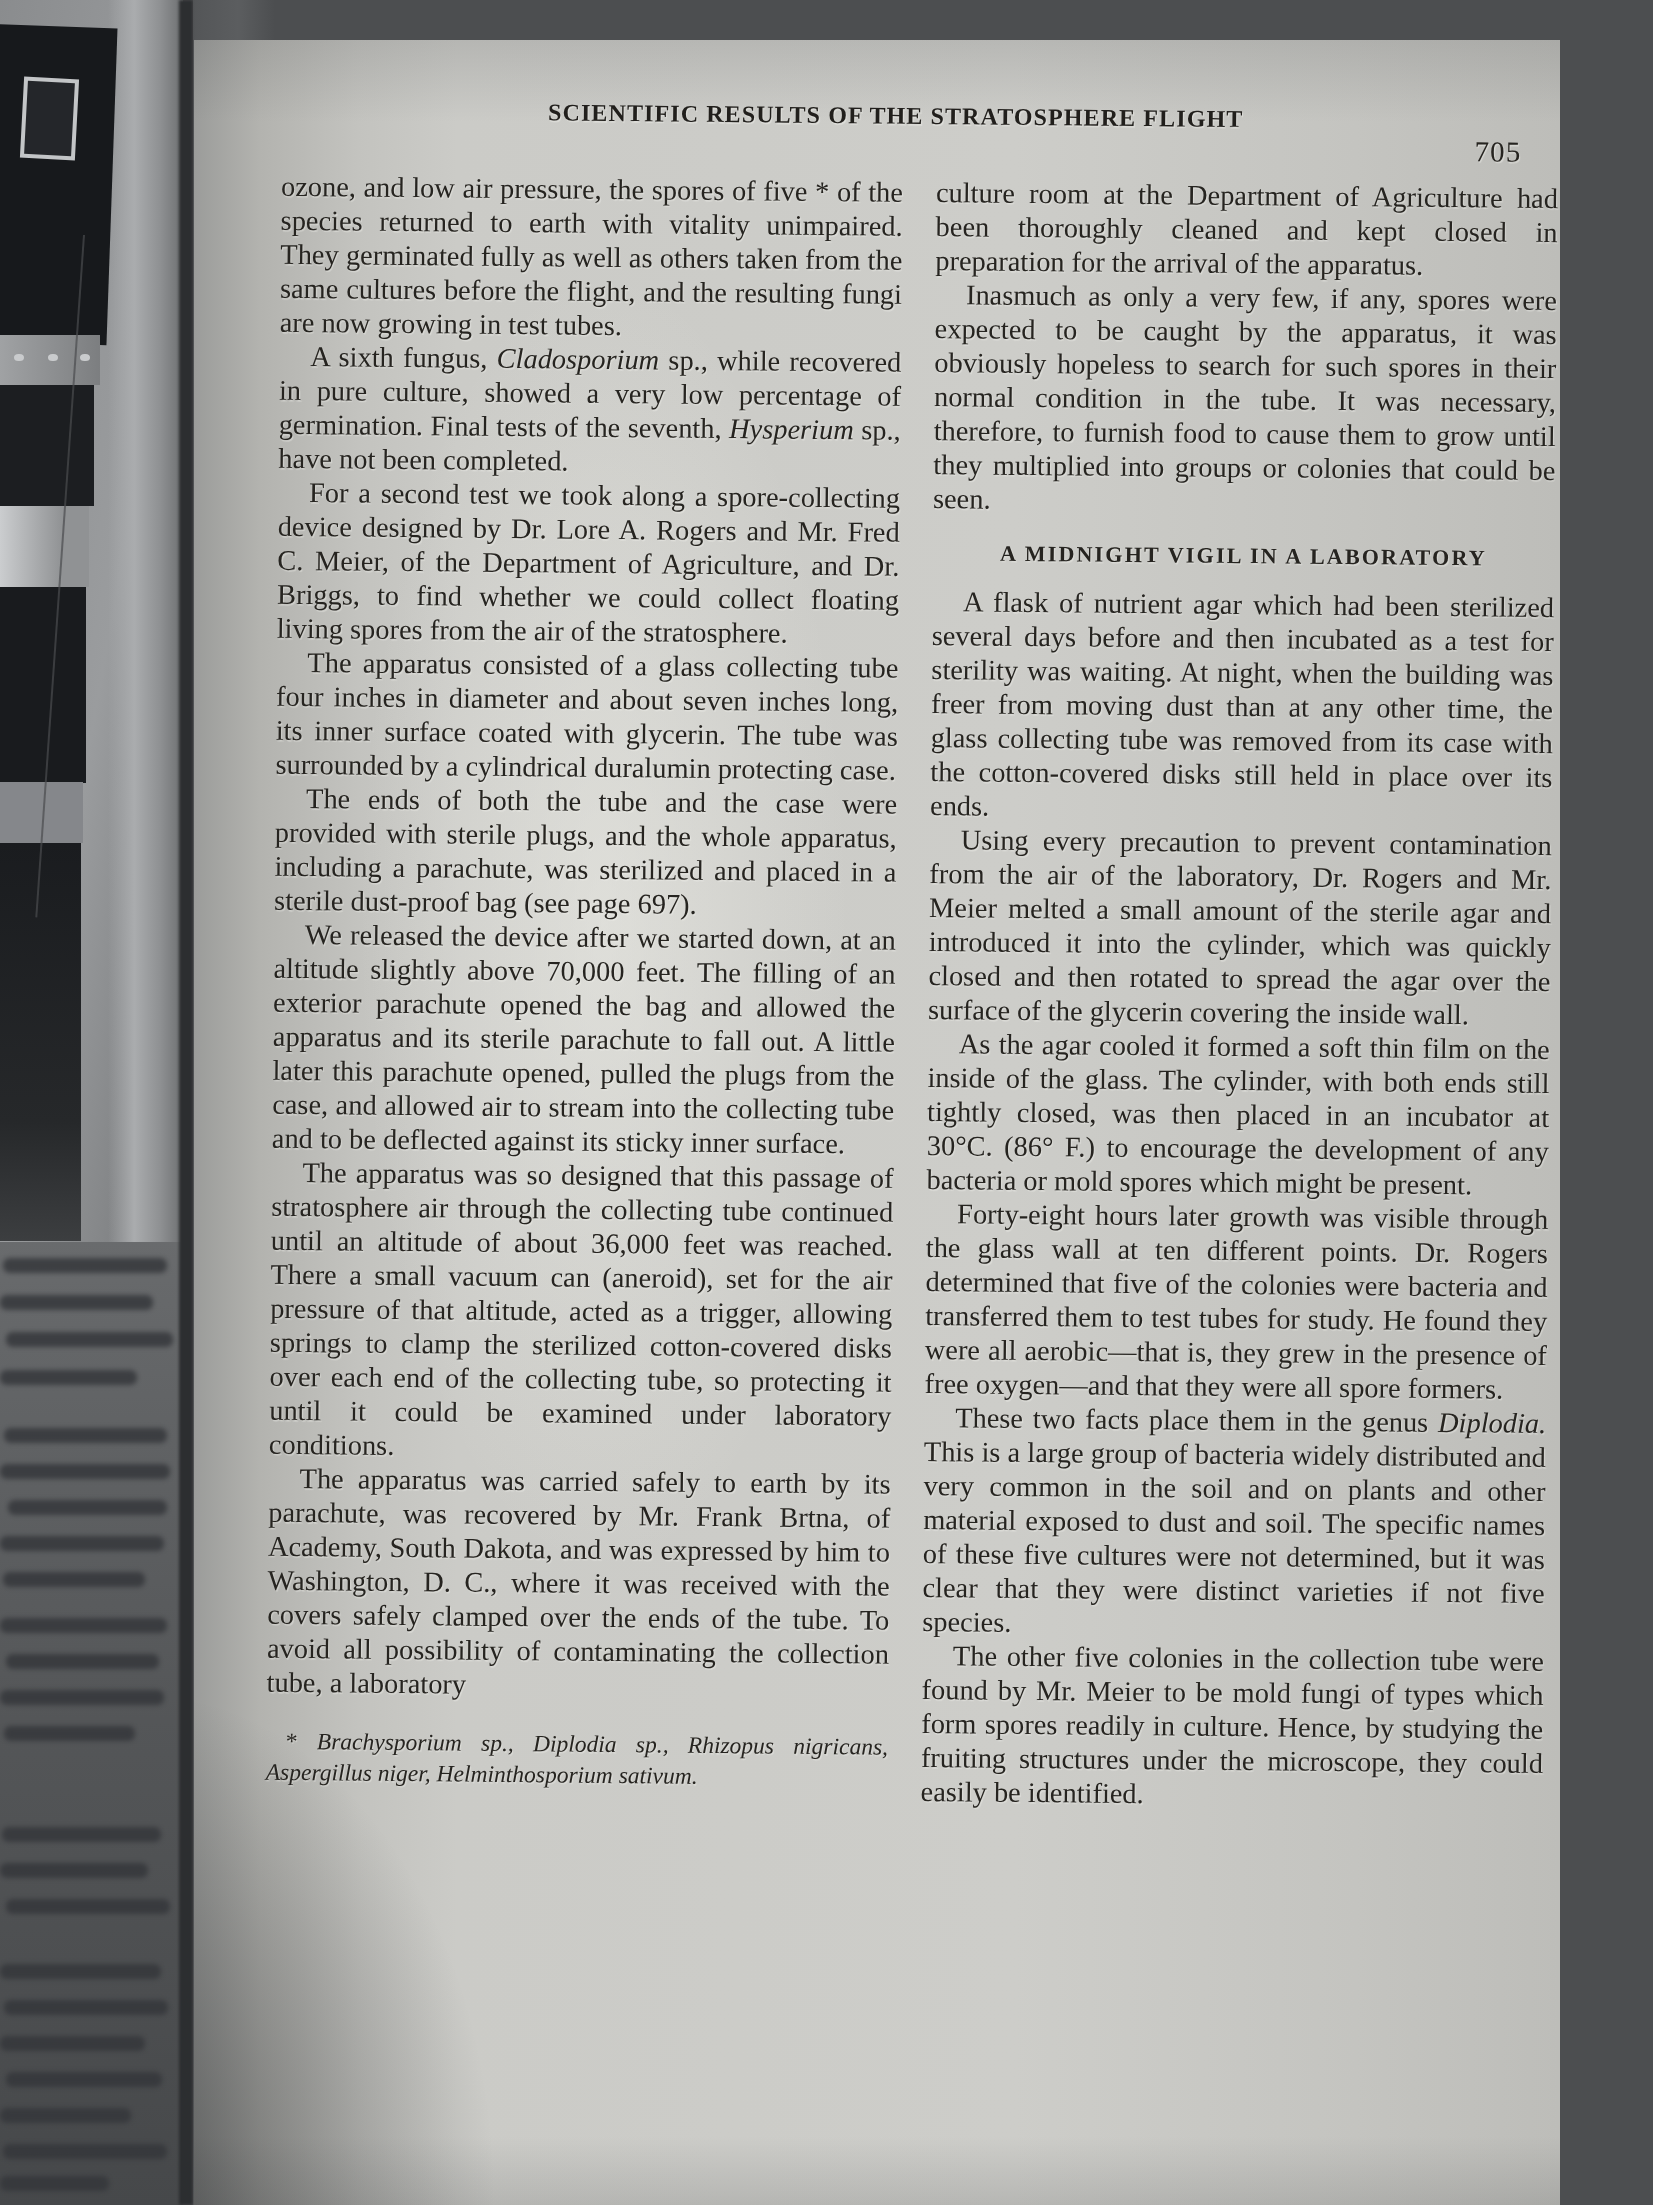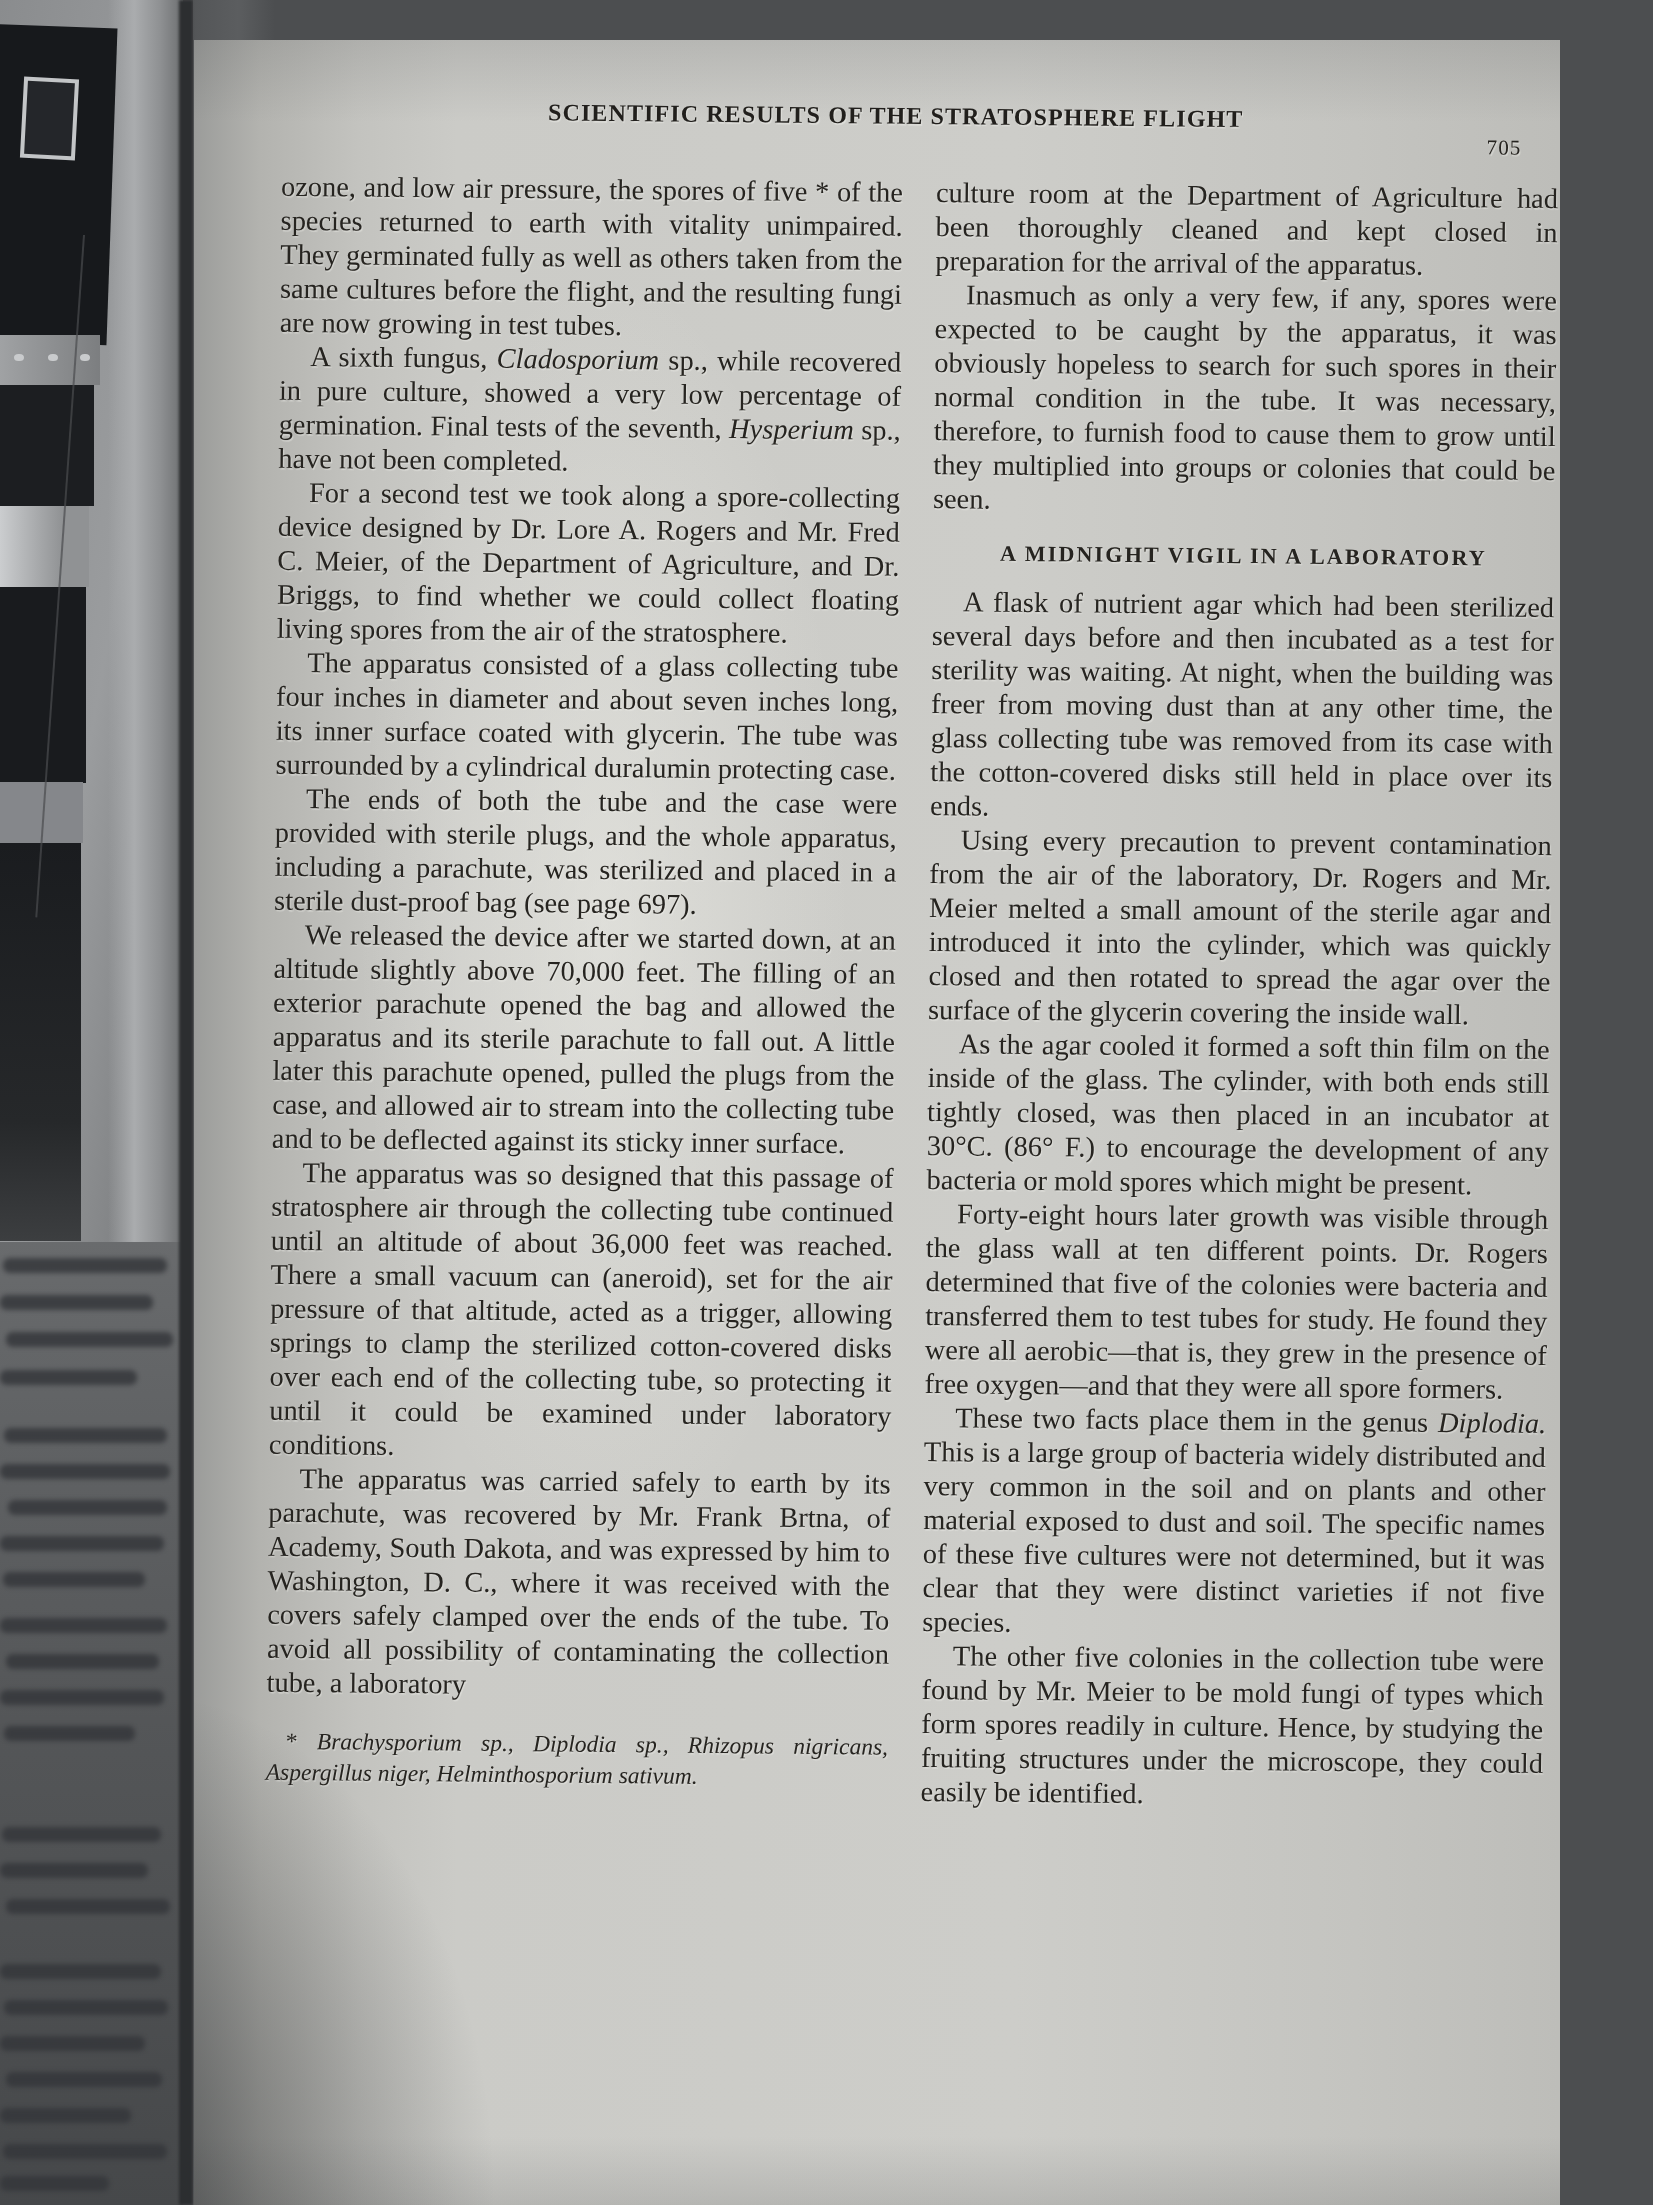--- a/index.html
+++ b/index.html
@@ -42,21 +42,21 @@
       linear-gradient(to top,rgba(44,46,48,.22),transparent 109px),
       linear-gradient(to bottom,rgba(70,72,74,.16),transparent 82px),
       radial-gradient(350px 930px at 30% 40%,rgba(241,241,235,.5),transparent 70%),
       linear-gradient(to right,#9b9c9a 0px,#b3b3af 66px,#c3c3bf 164px,#cbcbc7 263px,#cdcdc9 60%,#c4c4c0 85%,#bdbdb9 100%); margin-top: 24px;}
   #inner{position:absolute;left:0;top:0;width:1460px;height:2205px;transform:rotate(.55deg);transform-origin:50% 40%;color:#262420;}
 
   #header{position:absolute;left:80px;top:63px;width:1274px;}
   #title{display:block;text-align:center;transform:translateX(-23px);
     font-size:24px;font-weight:700;letter-spacing:1.1px;color:#211f1c;
     text-shadow:1.1px 1.6px 1.1px rgba(246,246,241,.45);}
-  #pagenum{position:absolute;right:34px;top:27px;font-size:21px;letter-spacing:1.1px;color:#262420;
+  #pagenum{position:absolute;right:34px;top:27px;font-size:29px;letter-spacing:1.1px;color:#262420;
     text-shadow:1.1px 1.6px 1.1px rgba(246,246,241,.45);}
 
   #cols{position:absolute;left:80px;top:136px;width:1278px;display:flex;gap:33px;align-items:flex-start;}
   .col{width:622px;font-size:28.4px;line-height:34px;text-align:justify;hyphens:auto;
     color:#262420;text-shadow:1.1px 1.6px 1.1px rgba(246,246,241,.4);}
   .col p{margin:0;text-indent:31px;}
   .col p.noindent{text-indent:0;}
   .col i{font-style:italic;}
   h3.sect{margin:19.7px 0 15.3px 0;text-align:center;font-size:22px;font-weight:700;letter-spacing:2.2px;text-indent:0;}
   #footnote{margin-top:26px;font-size:23.5px;line-height:31px;text-indent:19.7px;text-align:justify;}

